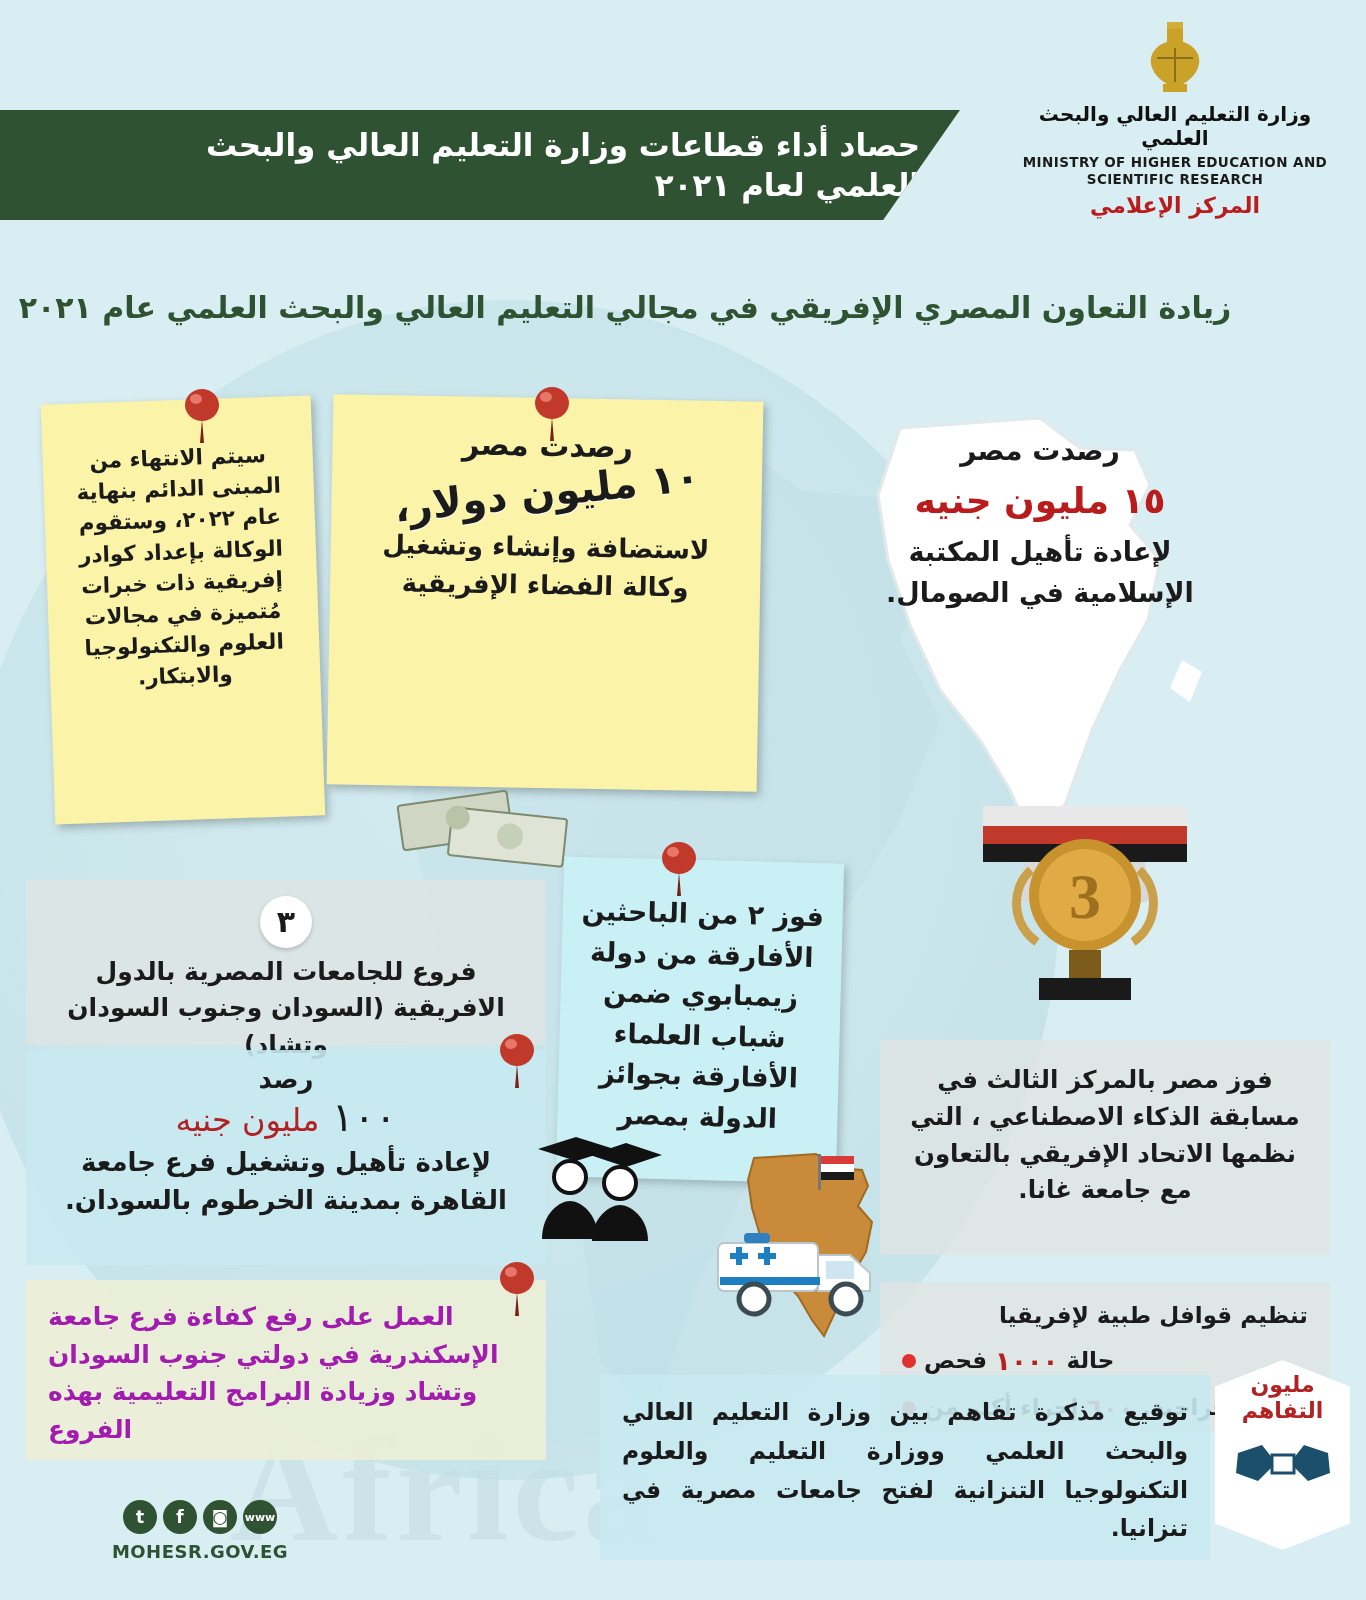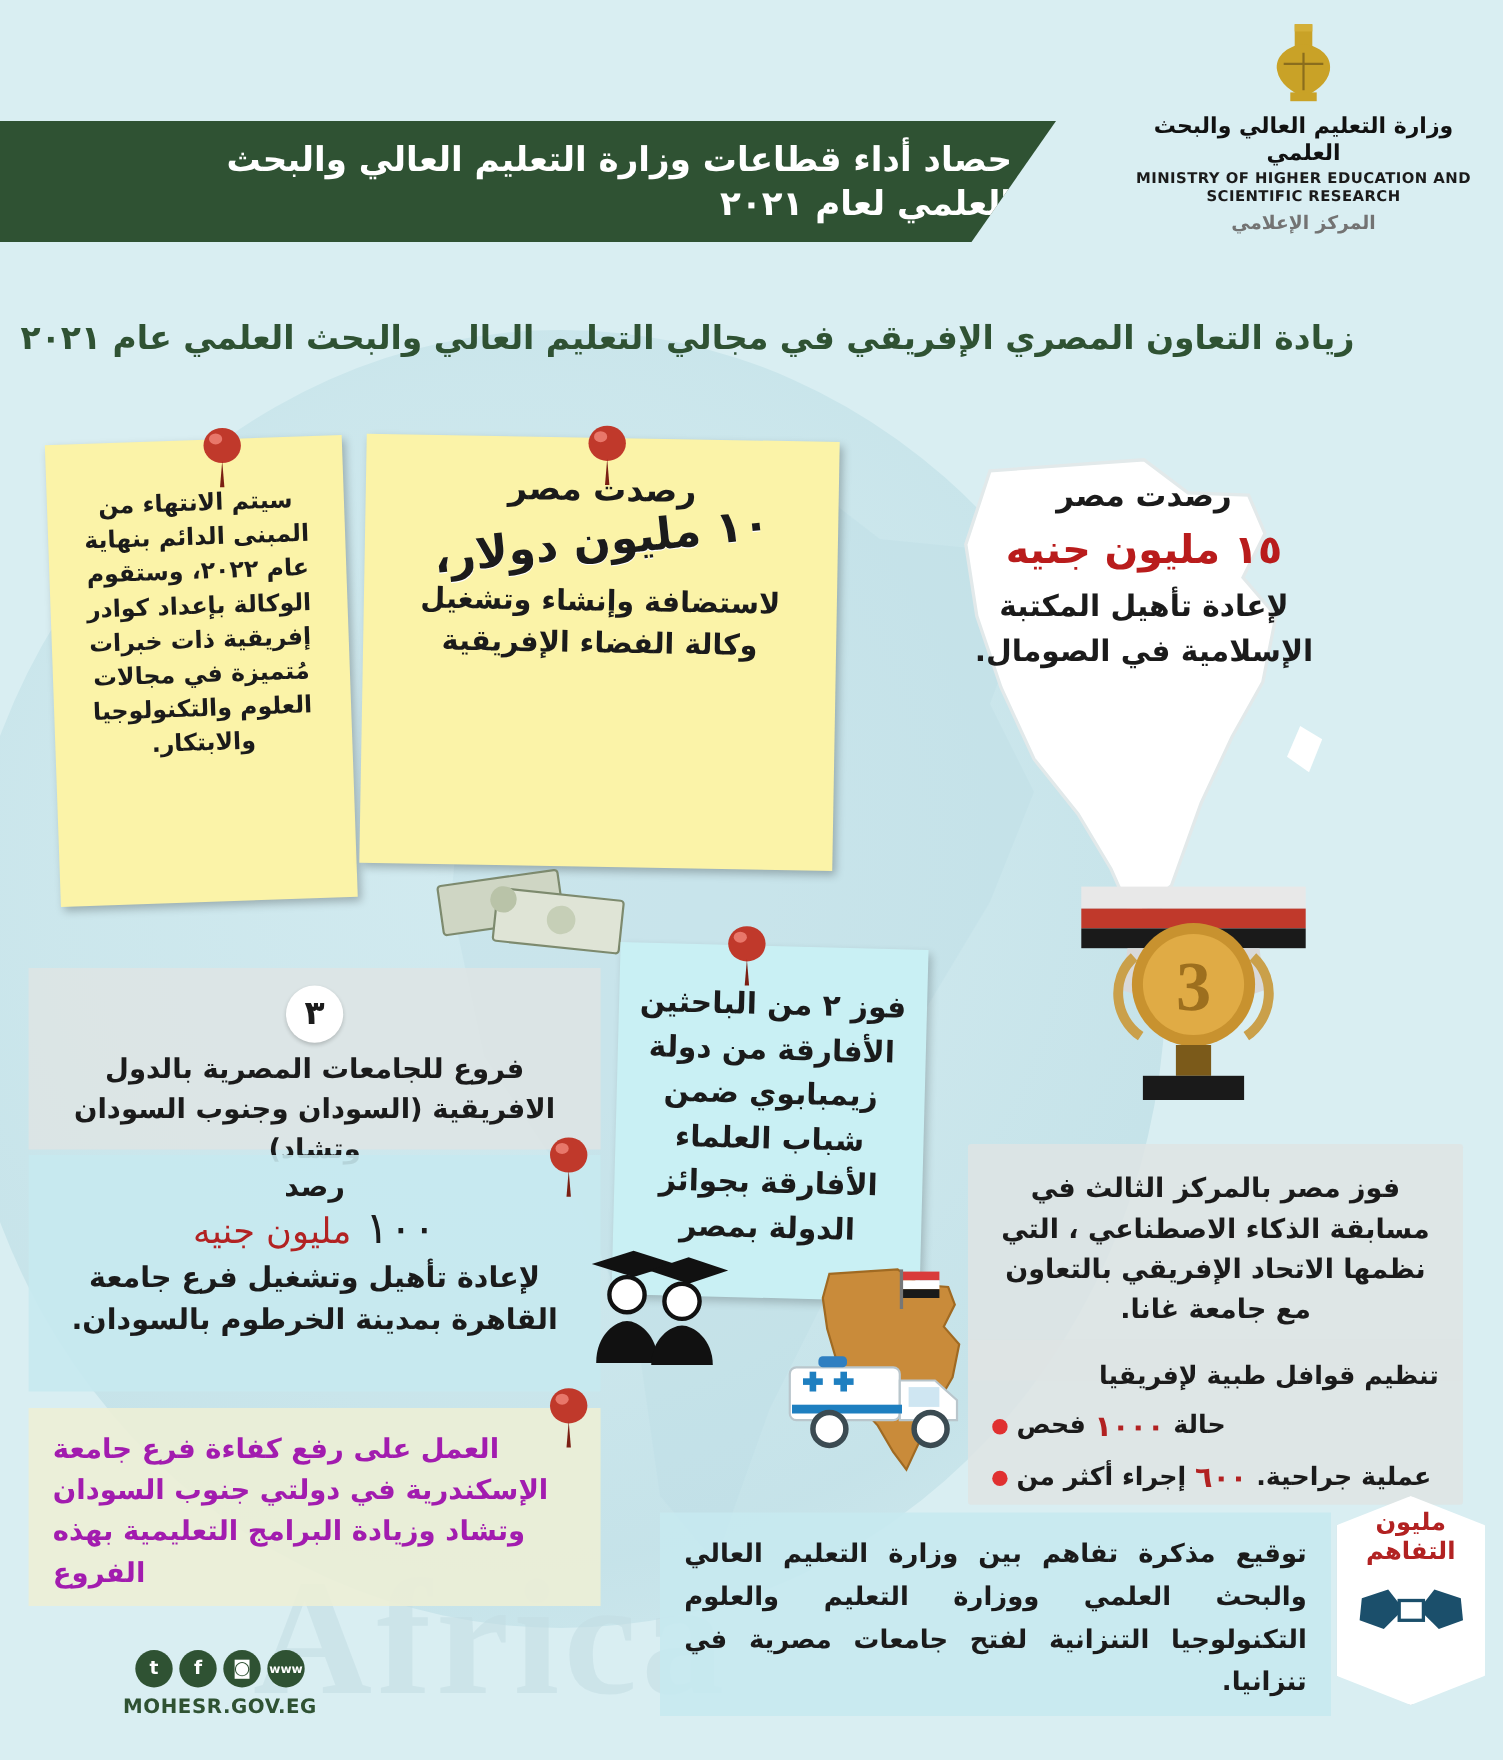--- a/index.html
+++ b/index.html
@@ -35,29 +35,29 @@
     background:#2f5233;
     clip-path:polygon(0 0, 100% 0, 92% 100%, 0 100%);
     display:flex; align-items:center; justify-content:flex-end;
     padding-left:120px; padding-right:40px;
   }
   .header-band span{
     color:#ffffff; font-size:31px; font-weight:700; line-height:1.3;
     text-align:right;
   }
   .logo-area{
-    position:absolute; right:16px; top:18px; width:330px; text-align:center;
+    position:absolute; right:26px; top:18px; width:330px; text-align:center;
   }
   .eagle{
     width:60px; height:80px; margin:0 auto;
     display:block;
   }
   .logo-ar{ font-size:20px; font-weight:700; color:#111; margin-top:4px; }
   .logo-en{ font-size:13.5px; font-weight:700; color:#1b1b1b; letter-spacing:.4px; line-height:1.25; margin-top:4px;}
-  .logo-media{ font-size:17px; font-weight:700; color:#737373; margin-top:5px; }
+  .logo-media{ font-size:22px; font-weight:700; color:#b91c1c; margin-top:5px; }
 
   .subtitle{
     position:absolute; top:290px; left:0; width:1250px; text-align:center;
     font-size:30px; font-weight:700; color:#2f5233;
   }
 
   
   .card { position:absolute; }
   .pin{
     position:absolute; width:54px; height:60px; z-index:6;
@@ -116,21 +116,21 @@
   .trophy{ position:absolute; left:965px; top:800px; width:240px; height:250px; }
 
   
   #panel-ai{
     left:880px; top:1040px; width:450px; height:215px;
     background:rgba(222,228,228,.85);
     padding:22px 24px; border-radius:3px;
     font-size:24.5px; font-weight:700; color:#1b1b1b; line-height:1.5; text-align:center;
   }
   #panel-medical{
-    left:880px; top:1218px; width:450px; height:150px;
+    left:880px; top:1282px; width:450px; height:150px;
     background:rgba(222,228,228,.85);
     padding:16px 22px; border-radius:3px;
     font-size:23px; font-weight:700; color:#1b1b1b; line-height:1.55; text-align:right;
   }
   .bullet-row{ display:flex; align-items:center; justify-content:flex-end; gap:8px; margin-top:7px;}
   .dot{ width:14px; height:14px; border-radius:50%; background:#e03030; flex:0 0 auto; }
   .red-num{ color:#b22222; font-size:26px; }
 
   
   #panel-branches{

